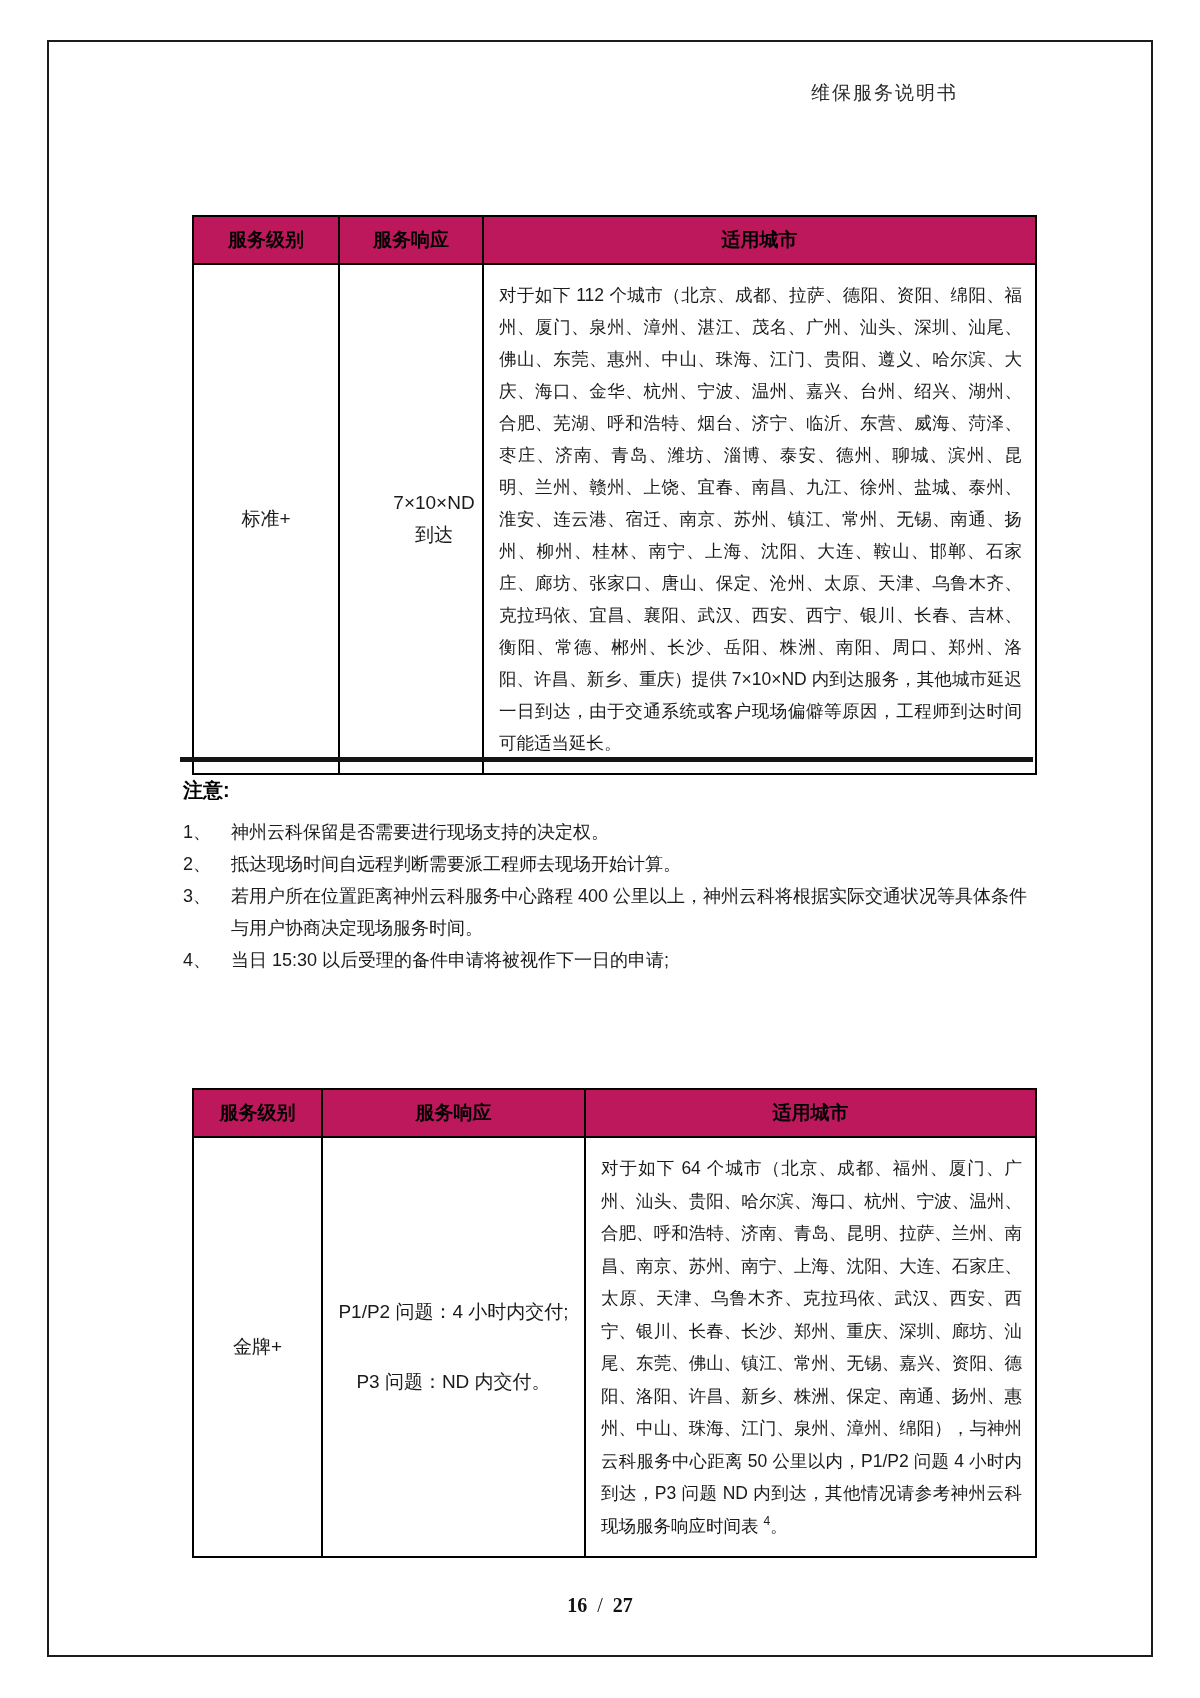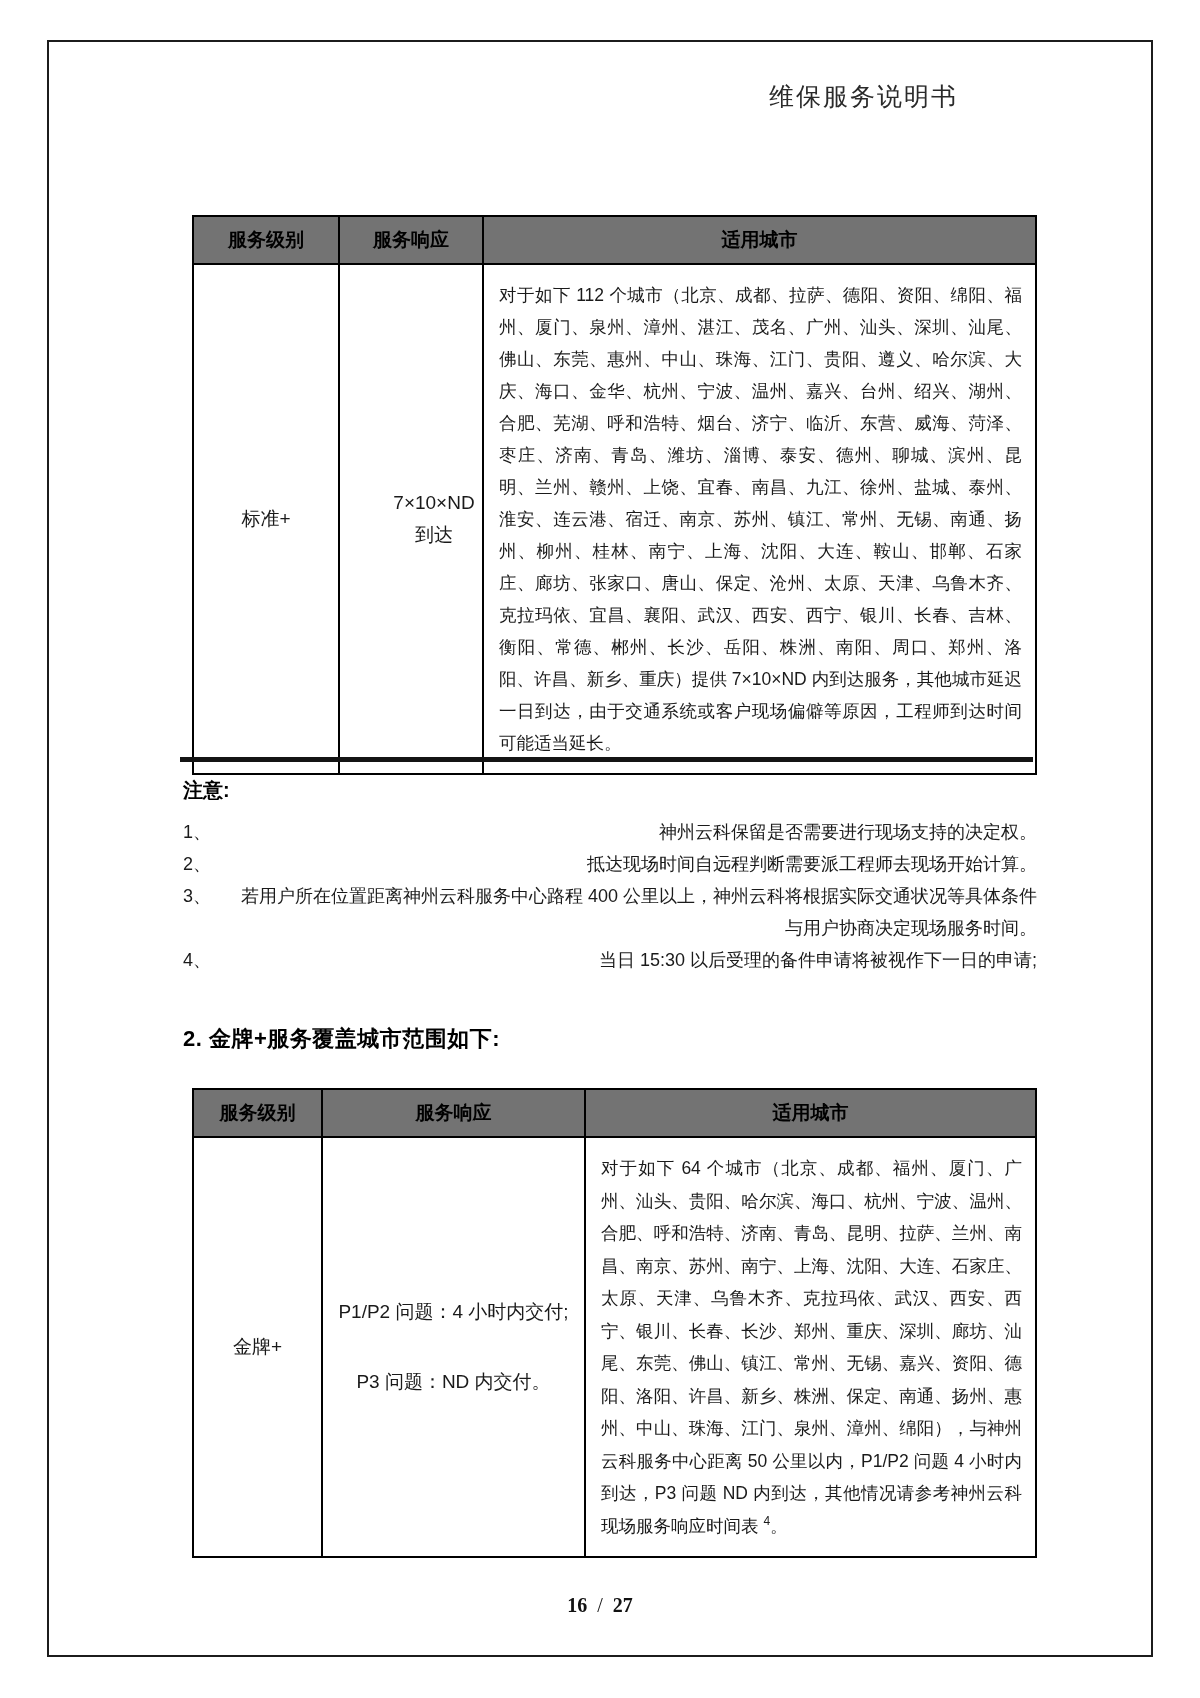--- a/index.html
+++ b/index.html
@@ -19,21 +19,21 @@
     height: 1617px;
     border: 2px solid #1c1c1c;
     box-sizing: border-box;
     background: #ffffff;
   }
   .doc-header {
     position: absolute;
     top: 38px;
     right: 193px;
     font-family: "Liberation Serif", serif;
-    font-size: 25px;
+    font-size: 19px;
     letter-spacing: 2px;
     color: #2a2a2a;
   }
   .sec-title {
     position: absolute;
     left: 134px;
     font-size: 22px;
     font-weight: bold;
     color: #000;
     letter-spacing: 0.5px;
@@ -48,21 +48,21 @@
     border-collapse: collapse;
     table-layout: fixed;
   }
   .t1 { top: 173px; }
   .t2 { top: 1046px; }
   table.svc-table th,
   table.svc-table td {
     border: 2px solid #000;
   }
   table.svc-table th {
-    background: #737373;
+    background: #be185d;
     font-size: 19px;
     font-weight: bold;
     height: 44px;
     text-align: center;
     vertical-align: middle;
     color: #000;
   }
   td.cell-center {
     text-align: center;
     vertical-align: middle;
@@ -111,21 +111,20 @@
     width: 854px;
     font-size: 18px;
     line-height: 32px;
   }
   .note-item { display: flex; }
   .note-num {
     flex: 0 0 48px;
   }
   .note-text {
     flex: 1 1 auto;
-    text-align: right;
   }
   .page-footer {
     position: absolute;
     top: 1552px;
     left: 0;
     width: 100%;
     text-align: center;
     font-family: "Liberation Serif", serif;
     font-size: 20px;
     color: #111;
@@ -182,21 +181,20 @@
     <div class="note-item">
       <span class="note-num">3、</span>
       <span class="note-text">若用户所在位置距离神州云科服务中心路程 400 公里以上，神州云科将根据实际交通状况等具体条件与用户协商决定现场服务时间。</span>
     </div>
     <div class="note-item">
       <span class="note-num">4、</span>
       <span class="note-text">当日 15:30 以后受理的备件申请将被视作下一日的申请;</span>
     </div>
   </div>
 
-  <div class="sec-title sec2-title">2. 金牌+服务覆盖城市范围如下:</div>
 
   <table class="svc-table t2">
     <colgroup>
       <col style="width:129px">
         <col style="width:263px">
         <col>
     </colgroup>
     <thead>
       <tr>
         <th>服务级别</th>

